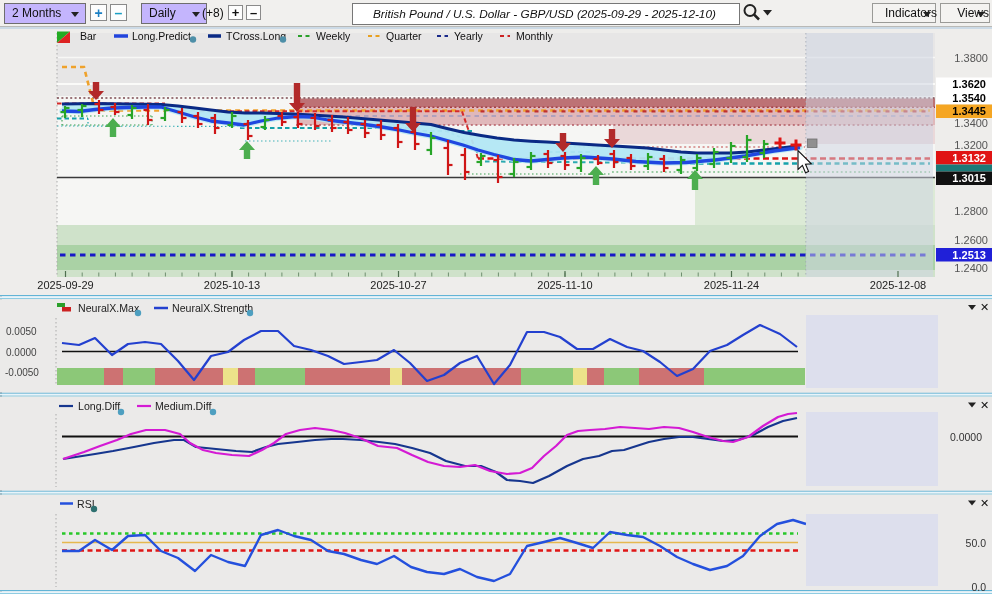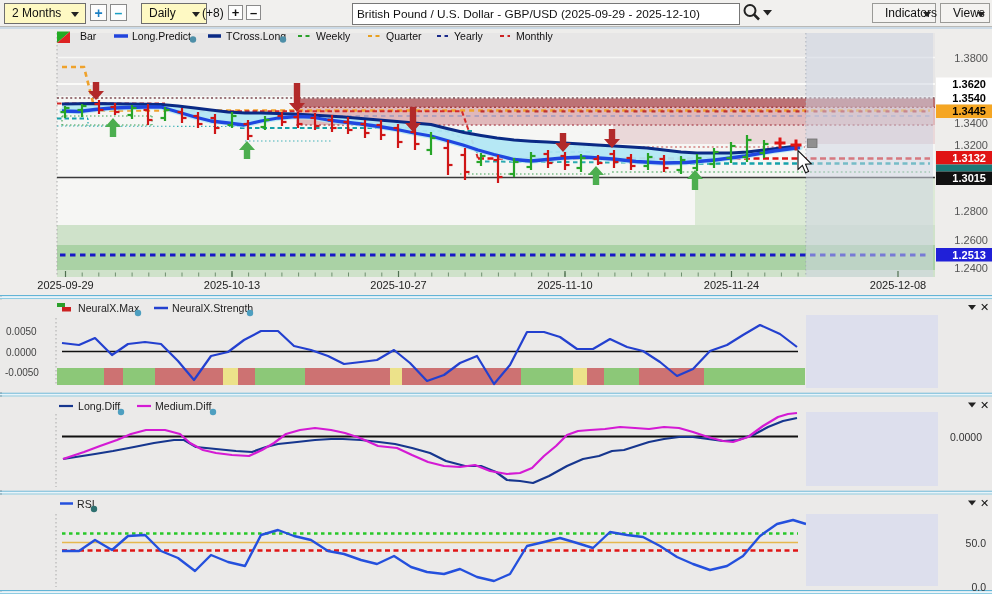--- a/index.html
+++ b/index.html
@@ -1,23 +1,23 @@
 <!DOCTYPE html>
 <html><head><meta charset="utf-8"><style>
 *{margin:0;padding:0;box-sizing:border-box;}
 html,body{width:992px;height:594px;overflow:hidden;background:#eeedeb;font-family:"Liberation Sans",sans-serif;}
 #page{position:relative;width:992px;height:594px;}
 #toolbar{position:absolute;left:0;top:0;width:992px;height:27px;background:#f1f0ee;border-bottom:1px solid #b9b9b6;}
-.dd{position:absolute;top:3px;height:21px;background:#fef9c3;border:1px solid #6e6e6e;font-size:12px;color:#111;line-height:19px;padding-left:7px;}
+.dd{position:absolute;top:3px;height:21px;background:#c4b5fd;border:1px solid #6e6e6e;font-size:12px;color:#111;line-height:19px;padding-left:7px;}
 .dd .ar{position:absolute;right:6px;top:8px;width:0;height:0;border-left:4.5px solid transparent;border-right:4.5px solid transparent;border-top:5.5px solid #222;}
 .btn{position:absolute;top:3.5px;width:17px;height:17px;background:#fdfdfd;border:1px solid #8a8a8a;text-align:center;font-weight:bold;}
 .btn span{position:absolute;left:0;top:0;width:100%;line-height:16px;font-size:14px;}
 .tbtn{position:absolute;top:3px;height:20px;background:#f4f3f1;border:1px solid #9a9a97;font-size:12px;color:#111;line-height:19px;text-align:left;padding-left:12px;}
 .tbtn .ar{position:absolute;right:4px;top:8px;width:0;height:0;border-left:4.5px solid transparent;border-right:4.5px solid transparent;border-top:5.5px solid #222;}
-#search{position:absolute;left:352px;top:2.5px;width:388px;height:22px;background:#fff;border:1px solid #777;font-size:11.8px;color:#111;line-height:20px;padding-left:4px;}
+#search{position:absolute;left:352px;top:2.5px;width:388px;height:22px;background:#fff;border:1px solid #777;font-size:11.8px;color:#111;line-height:20px;padding-left:20px;font-style:italic;}
 svg{position:absolute;left:0;top:0;}
 </style></head>
 <body>
 <div id="page">
 <svg width="992" height="594" viewBox="0 0 992 594" shape-rendering="auto">
 <rect x="0" y="0" width="992" height="594" fill="#eeedeb"></rect>
       <rect x="0" y="0" width="2" height="594" fill="#666666"></rect>
 <rect x="0" y="27" width="992" height="2.5" fill="#ccdae6"></rect>
 <rect x="0" y="29" width="992" height="267" fill="#eeedeb"></rect>
 <rect x="57" y="33" width="878" height="244" fill="#e7e6e6"></rect>
@@ -503,15 +503,15 @@
  <div class="btn" style="left:246px;top:4.5px;width:15px;height:15px;">
         <span style="color:#111;font-size:13px;line-height:14px;">–</span>
       </div>
  <div id="search">British Pound / U.S. Dollar - GBP/USD (2025-09-29 - 2025-12-10)</div>
  <svg width="40" height="27" style="left:740px;top:0;">
         <circle cx="10" cy="10.5" r="5.5" fill="none" stroke="#222" stroke-width="2"></circle>
         <line x1="14" y1="14.5" x2="19" y2="19.5" stroke="#222" stroke-width="2.5"></line>
         <path d="M23,10 l9,0 l-4.5,5.5 z" fill="#222"></path>
       </svg>
  <div class="tbtn" style="left:872px;width:64px;">Indicators<span class="ar"></span></div>
- <div class="tbtn" style="left:940px;width:50px;">Views<span class="ar"></span></div>
+ <div class="tbtn" style="left:940px;width:50px;text-align:right;">Views<span class="ar"></span></div>
 </div>
 </div>
 
 </body></html>

